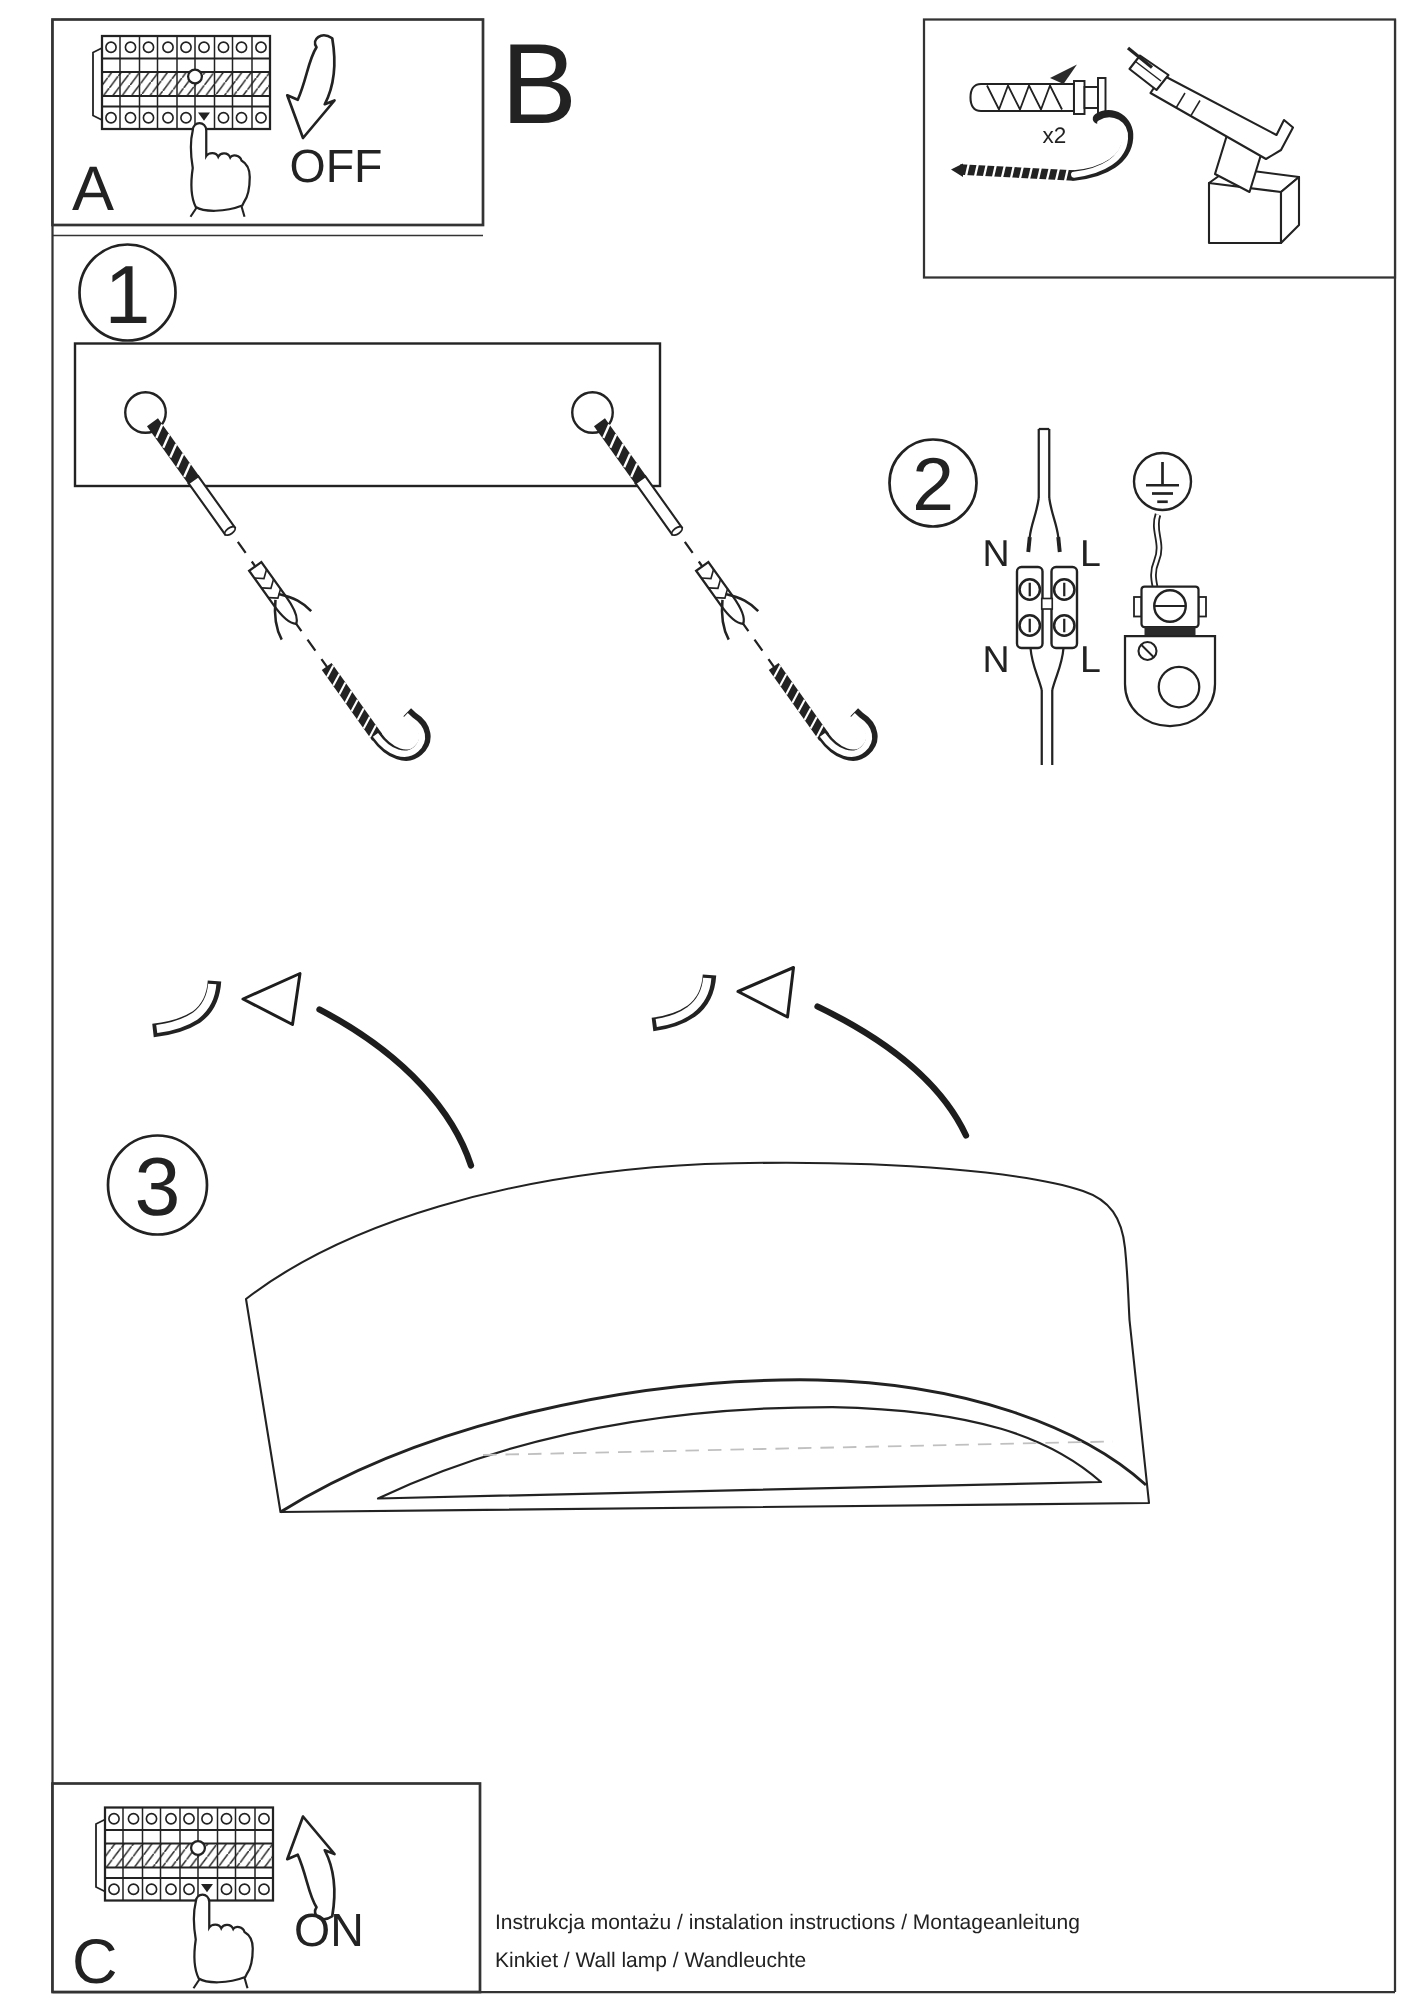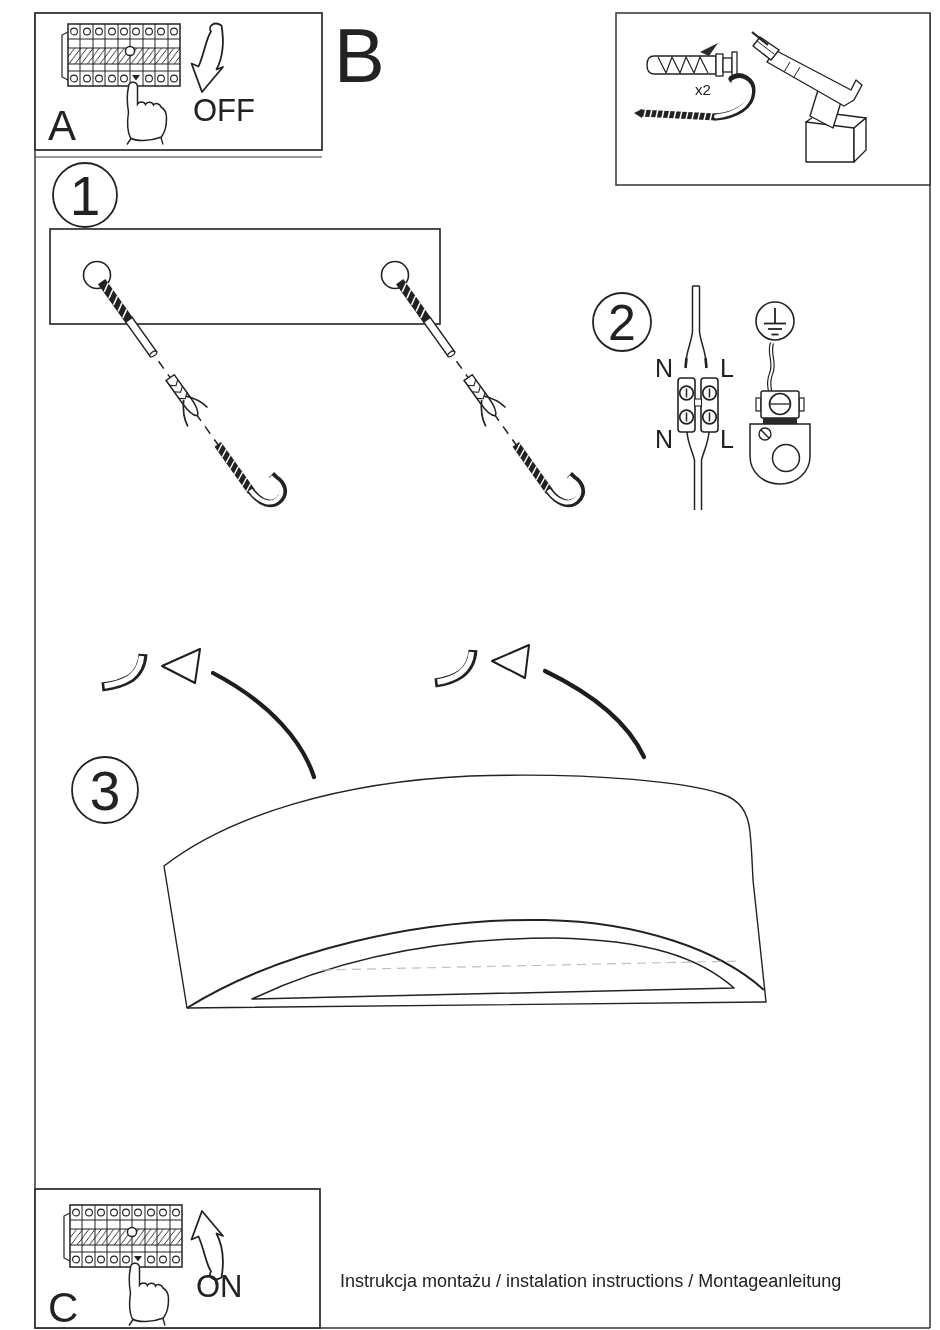--- a/index.html
+++ b/index.html
@@ -1,21 +1,21 @@
 <!DOCTYPE html>
 <html><head>
 <meta charset="utf-8">
 <style>
   html,body{margin:0;padding:0;background:#fff;}
   .page{position:relative;width:940px;height:1330px;background:#fff;overflow:hidden;
         font-family:"Liberation Sans", sans-serif;}
   svg{position:absolute;left:0;top:0;}
   svg text{font-family:"Liberation Sans", sans-serif;fill:#222;}
-  .footer{position:absolute;left:340px;top:1269px;width:590px;color:#222;
-          font-size:18px;line-height:25px;}
+  .footer{position:absolute;left:330px;top:1269px;width:590px;color:#222;
+          font-size:14px;line-height:25px;}
 </style>
 </head>
 <body>
 
 <div class="page">
 <svg width="940" height="1330" viewBox="0 0 940 1330">
   <defs>
     <pattern id="hatch" width="7" height="7" patternUnits="userSpaceOnUse" patternTransform="rotate(-8)">
       <path d="M0,7 L7,0" stroke="#222" stroke-width="1"></path>
     </pattern>
@@ -295,14 +295,15 @@
       <path d="M 221.5,1277.5 C 224.5,1260 223,1246 216.5,1233.5 L 223,1236 L 202,1211 L 191.5,1239.5 L 198.5,1236.5
                C 204.5,1250 205.5,1263 211,1271.5 C 207.5,1276.5 214,1282.5 221.5,1277.5 Z" fill="#fff" stroke="#222" stroke-width="1.8" stroke-linejoin="round"></path>
     </g>
     <text x="48" y="1322" font-size="42">C</text>
     <text x="196" y="1297" font-size="31">ON</text>
   </g>
 </svg>
 
 <div class="footer">
   <div>Instrukcja montażu / instalation instructions / Montageanleitung</div>
+  <div>Kinkiet / Wall lamp / Wandleuchte</div>
 </div>
 </div>
 
 </body></html>

